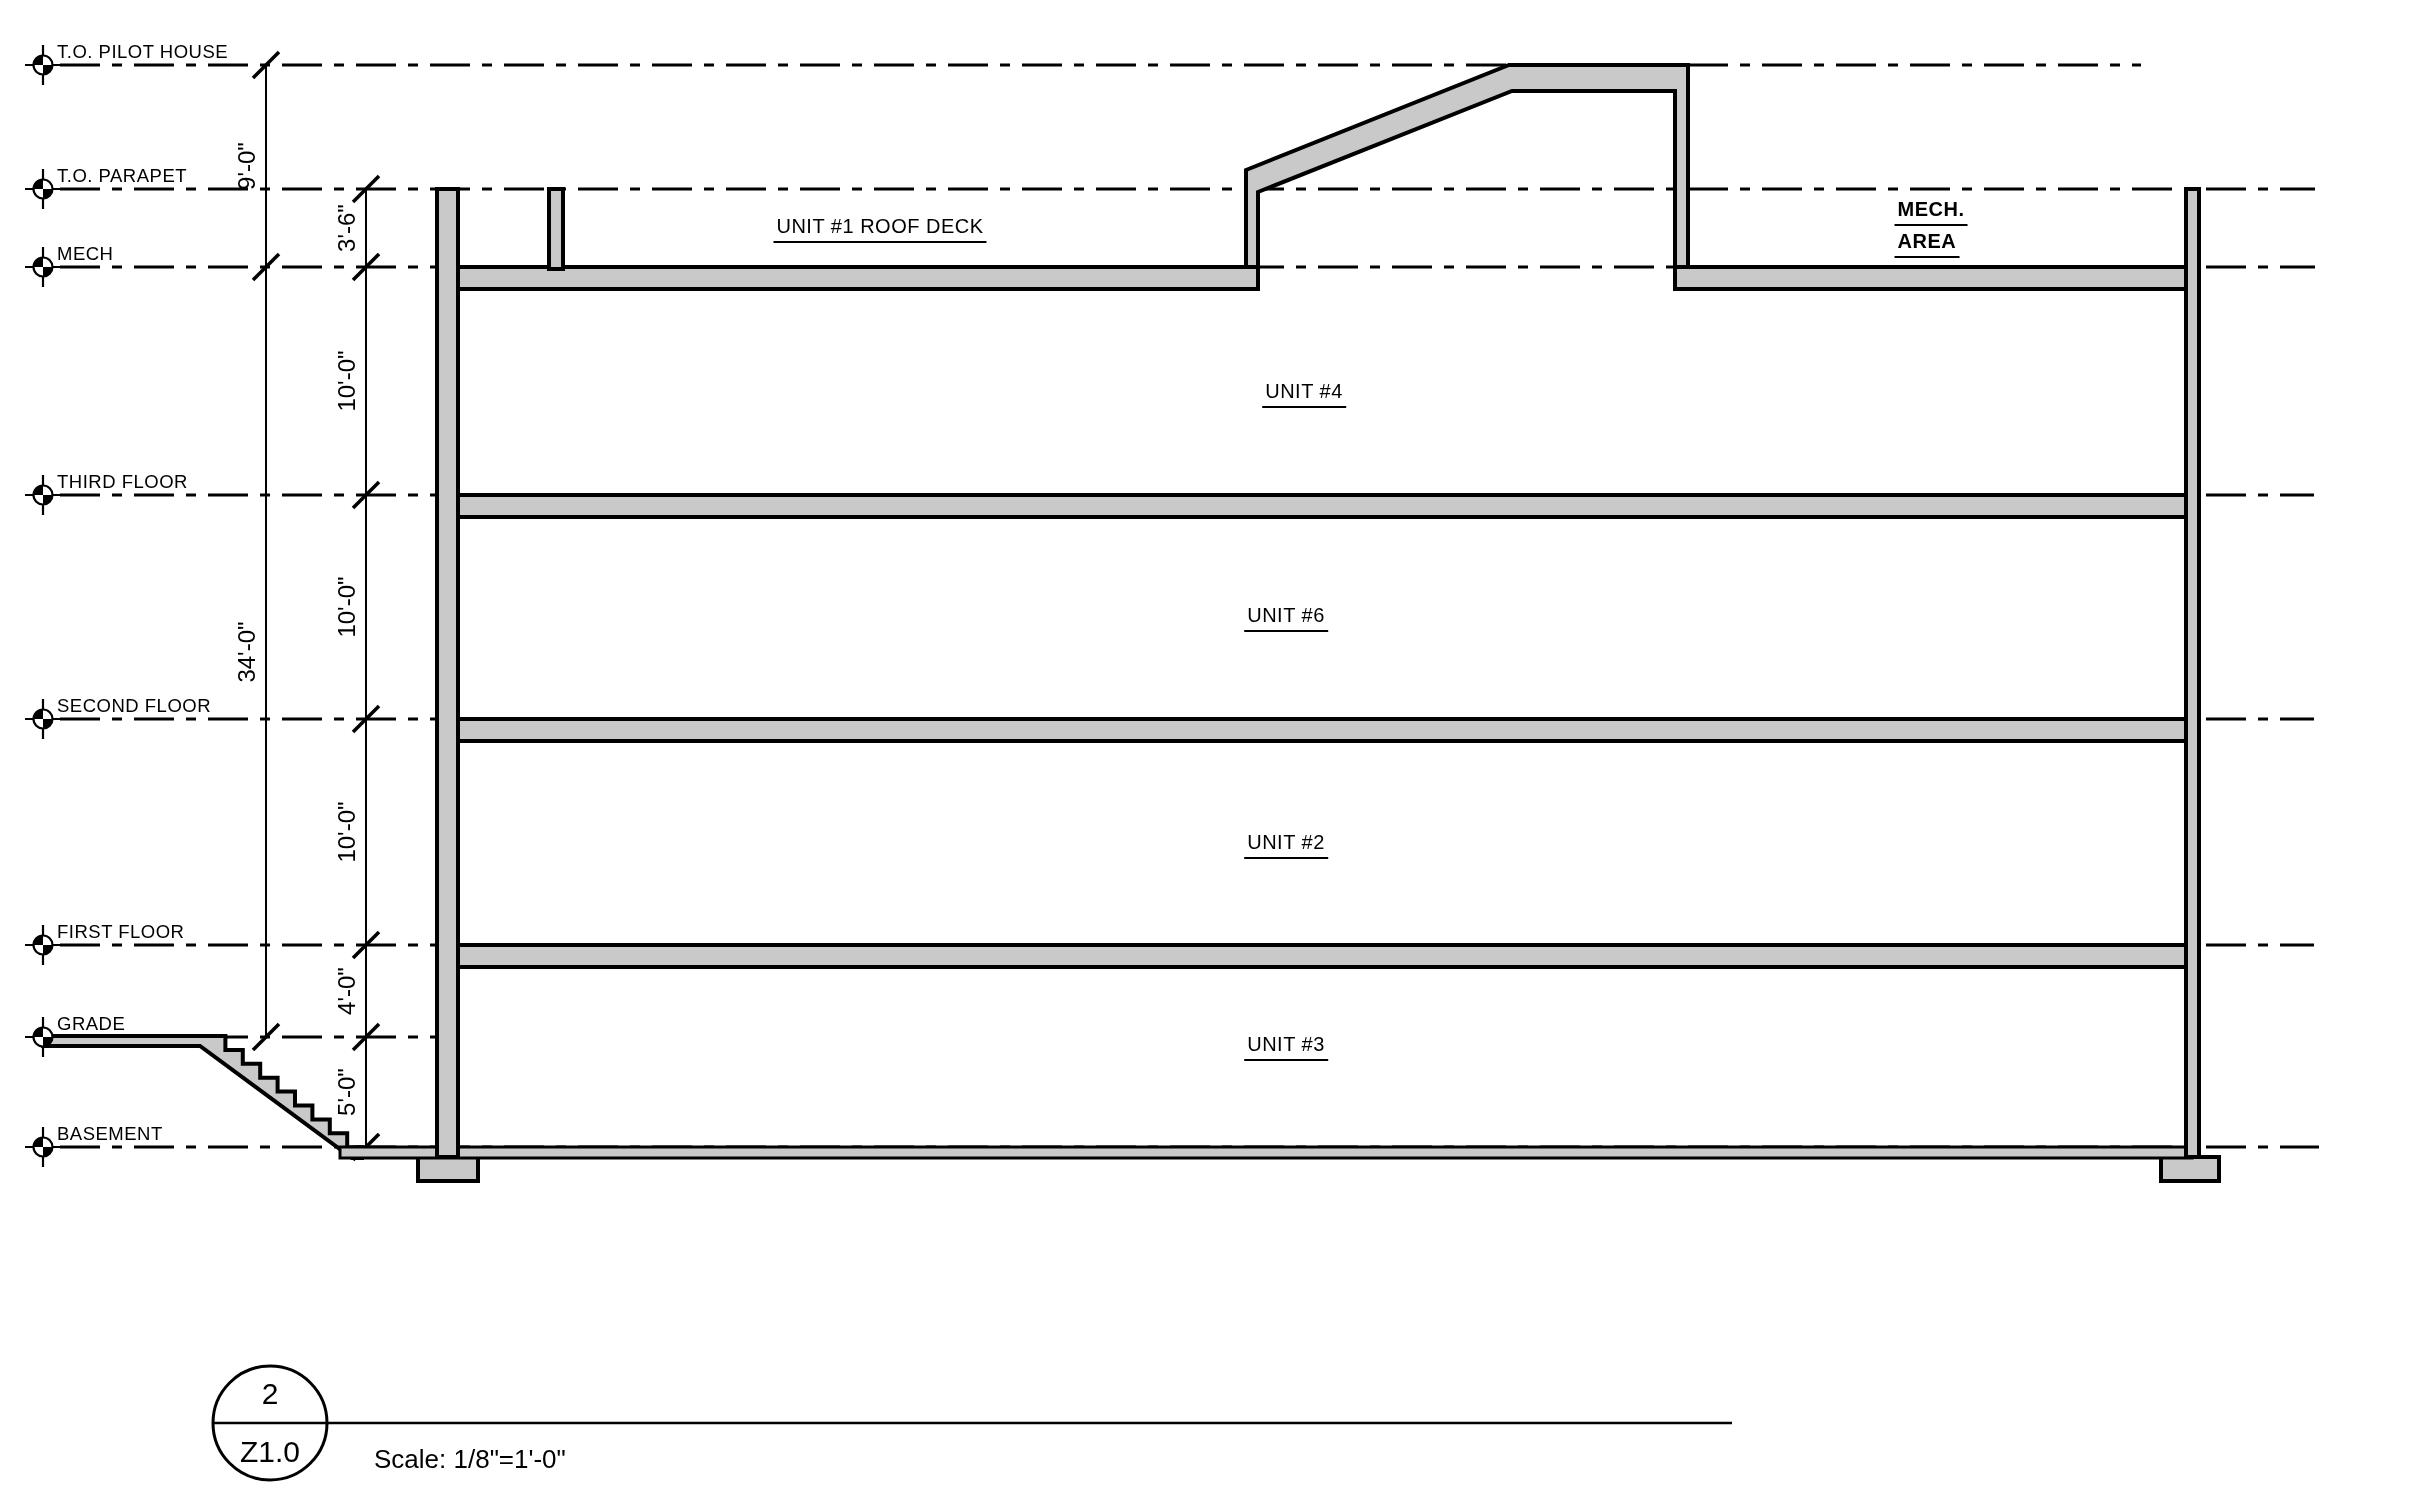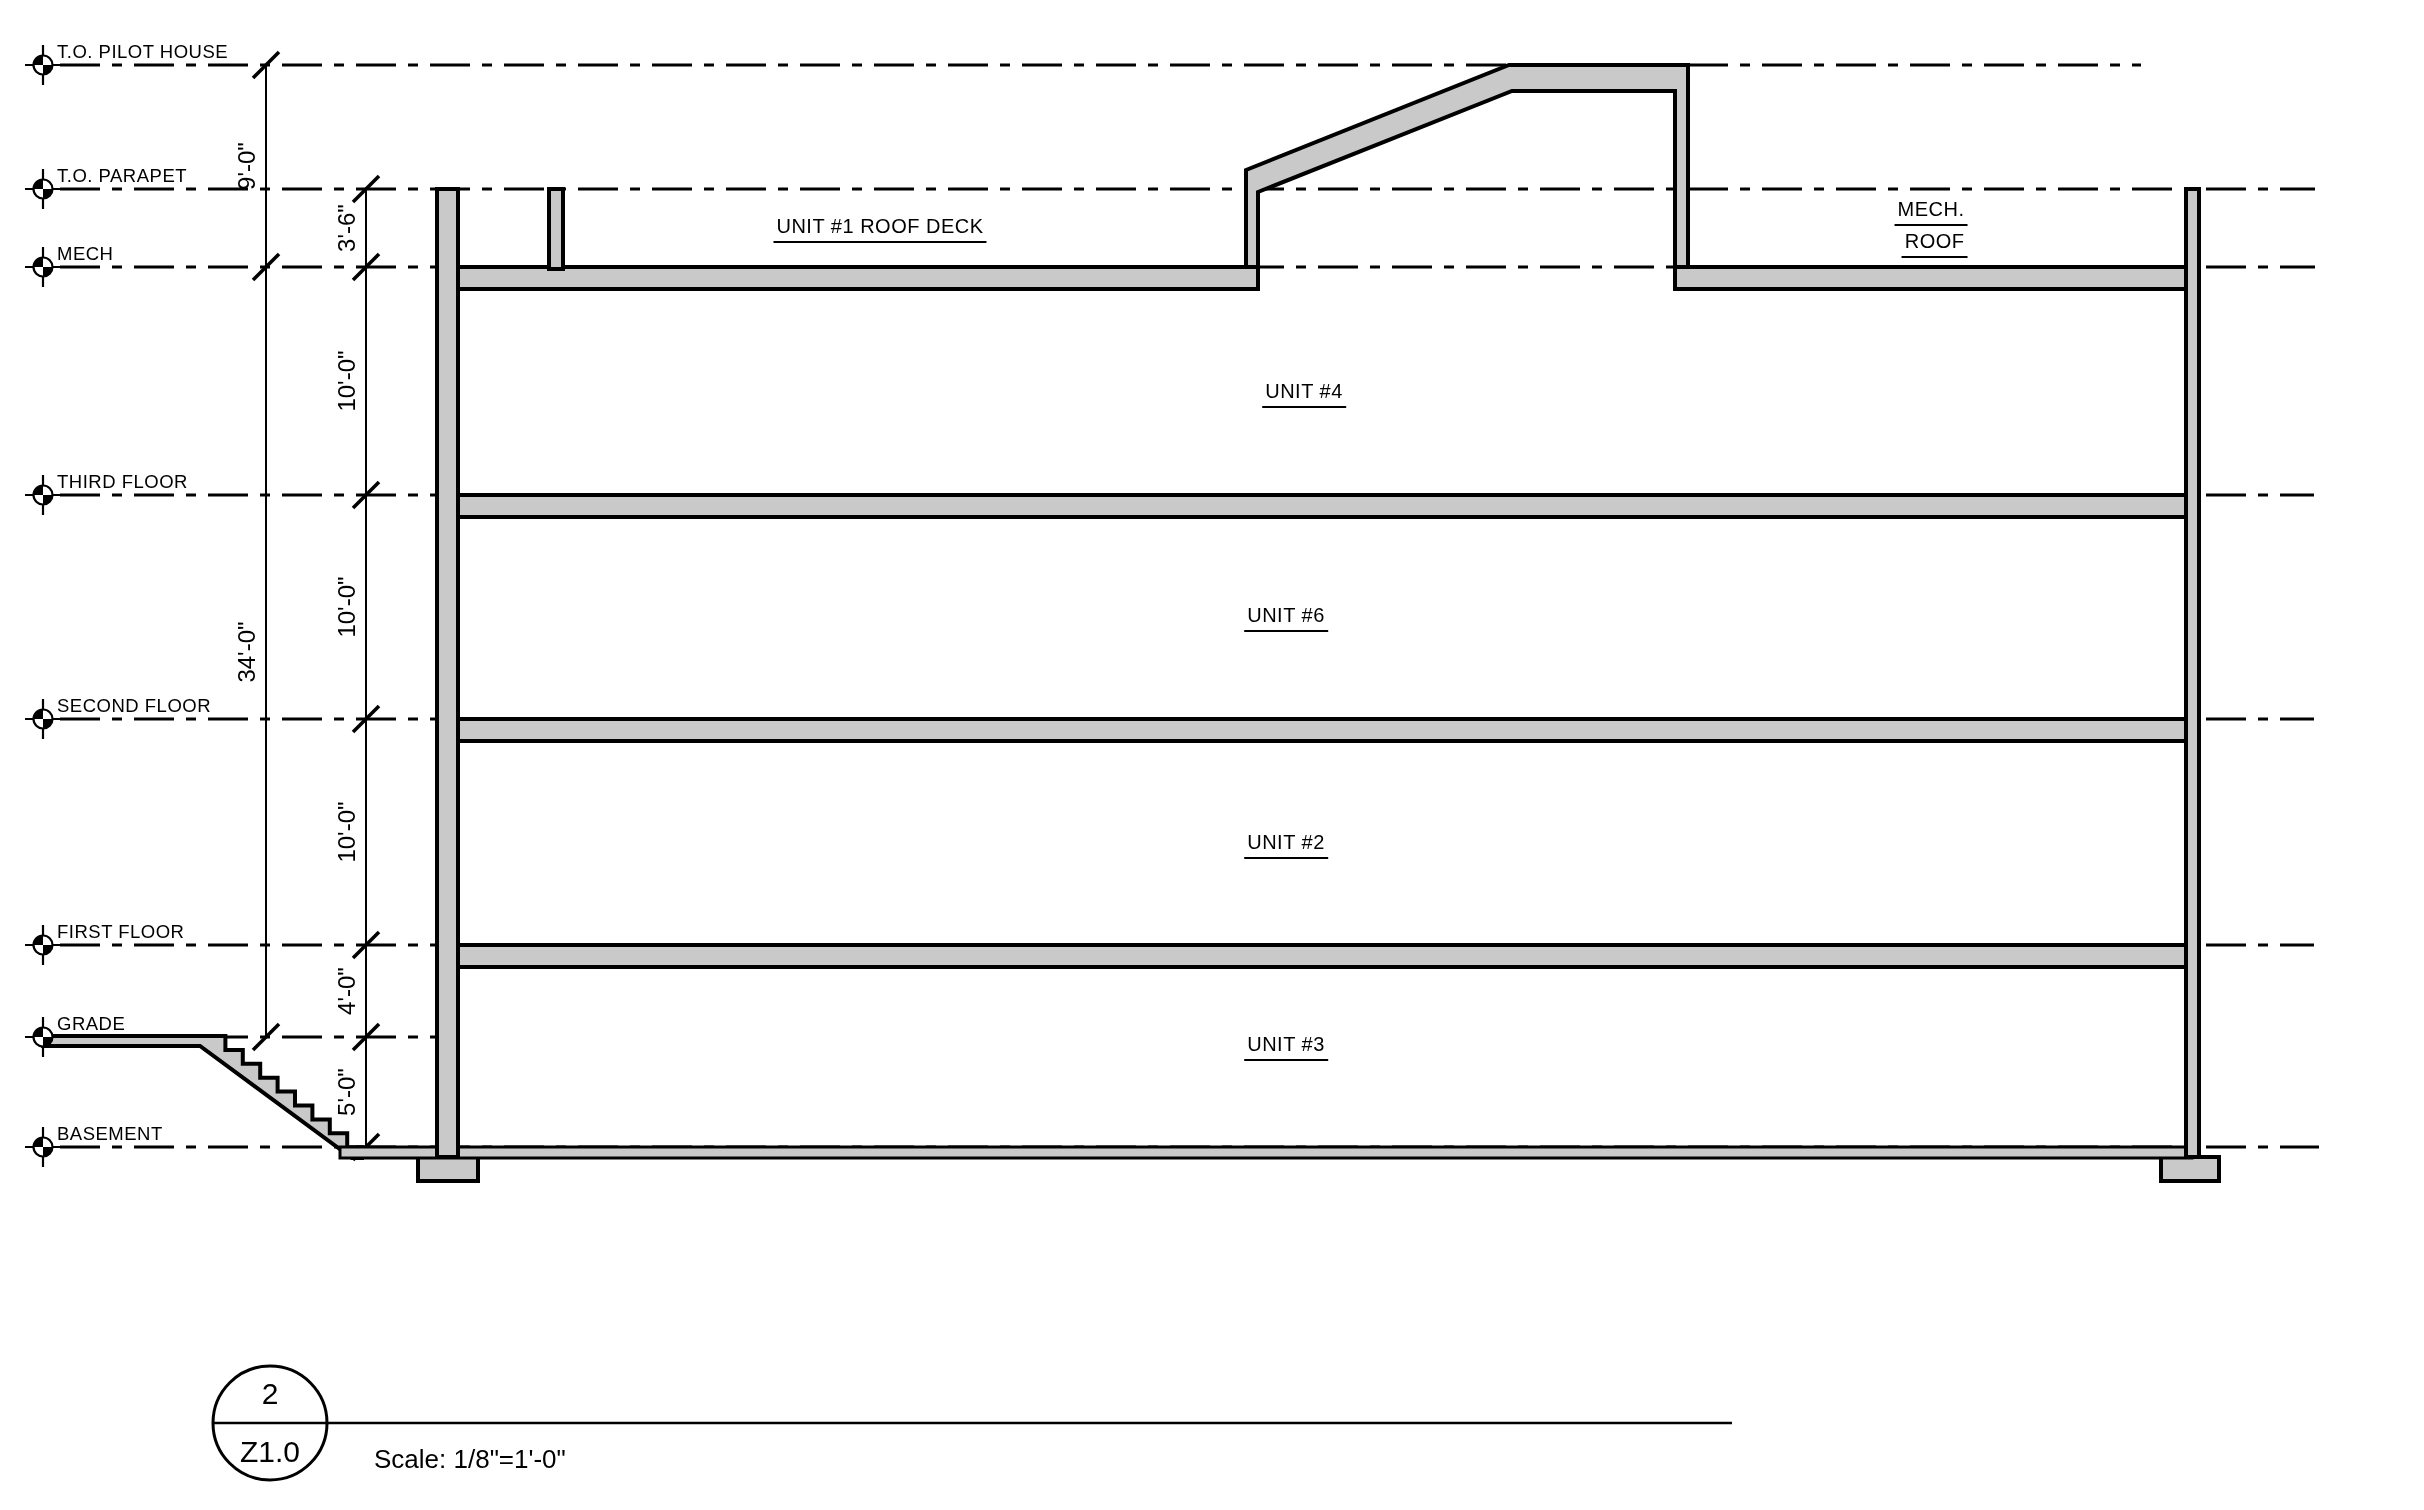--- a/index.html
+++ b/index.html
@@ -20,21 +20,21 @@
   .tblock line   { stroke:#000; stroke-width:2.5; }
 
   
   .lvl-label { position:absolute; font-size:18.5px; letter-spacing:0.5px; white-space:nowrap; }
   .dim-label { position:absolute; width:140px; height:26px; line-height:26px; text-align:center;
                font-size:24px; transform:rotate(-90deg); white-space:nowrap; }
   .room-label { position:absolute; transform:translate(-50%,-50%); font-size:20px;
                 letter-spacing:0.5px; white-space:nowrap; }
   .room-label .u, .mech .u { display:inline-block; border-bottom:2.5px solid #000; padding:0 3px 3px; }
   .mech { position:absolute; transform:translate(-50%,-50%); display:flex; flex-direction:column;
-          align-items:flex-end; gap:4px; font-size:20px; letter-spacing:0.5px; }
+          align-items:flex-start; gap:4px; font-size:20px; letter-spacing:0.5px;font-weight:bold; }
   .title-num  { position:absolute; transform:translate(-50%,-50%); font-size:30px; }
   .sheet-title { position:absolute; font-size:44px; letter-spacing:1px; white-space:nowrap; }
   .sheet-scale { position:absolute; font-size:26px; white-space:nowrap; }
 </style>
 </head>
 <body>
 
 <div class="canvas">
 
   <svg width="2424" height="1510" viewBox="0 0 2424 1510">
@@ -124,21 +124,21 @@
   <div class="dim-label" style="left:277px; top:215px">3'-6"</div>
   <div class="dim-label" style="left:277px; top:368px">10'-0"</div>
   <div class="dim-label" style="left:277px; top:594px">10'-0"</div>
   <div class="dim-label" style="left:277px; top:819px">10'-0"</div>
   <div class="dim-label" style="left:277px; top:978px">4'-0"</div>
   <div class="dim-label" style="left:277px; top:1079px">5'-0"</div>
 
   <div class="room-label" style="left:880px;  top:229px"><span class="u">UNIT #1 ROOF DECK</span></div>
   <div class="mech" style="left:1931px; top:228px">
     <span class="u">MECH.</span>
-    <span class="u">ROOF</span>
+    <span class="u">AREA</span>
   </div>
   <div class="room-label" style="left:1304px; top:394px"><span class="u">UNIT #4</span></div>
   <div class="room-label" style="left:1286px; top:618px"><span class="u">UNIT #6</span></div>
   <div class="room-label" style="left:1286px; top:845px"><span class="u">UNIT #2</span></div>
   <div class="room-label" style="left:1286px; top:1047px"><span class="u">UNIT #3</span></div>
 
   <div class="title-num" style="left:270px; top:1394px">2</div>
   <div class="title-num" style="left:270px; top:1452px">Z1.0</div>
   <div class="sheet-scale" style="left:374px; top:1444px">Scale: 1/8"=1'-0"</div>
 

